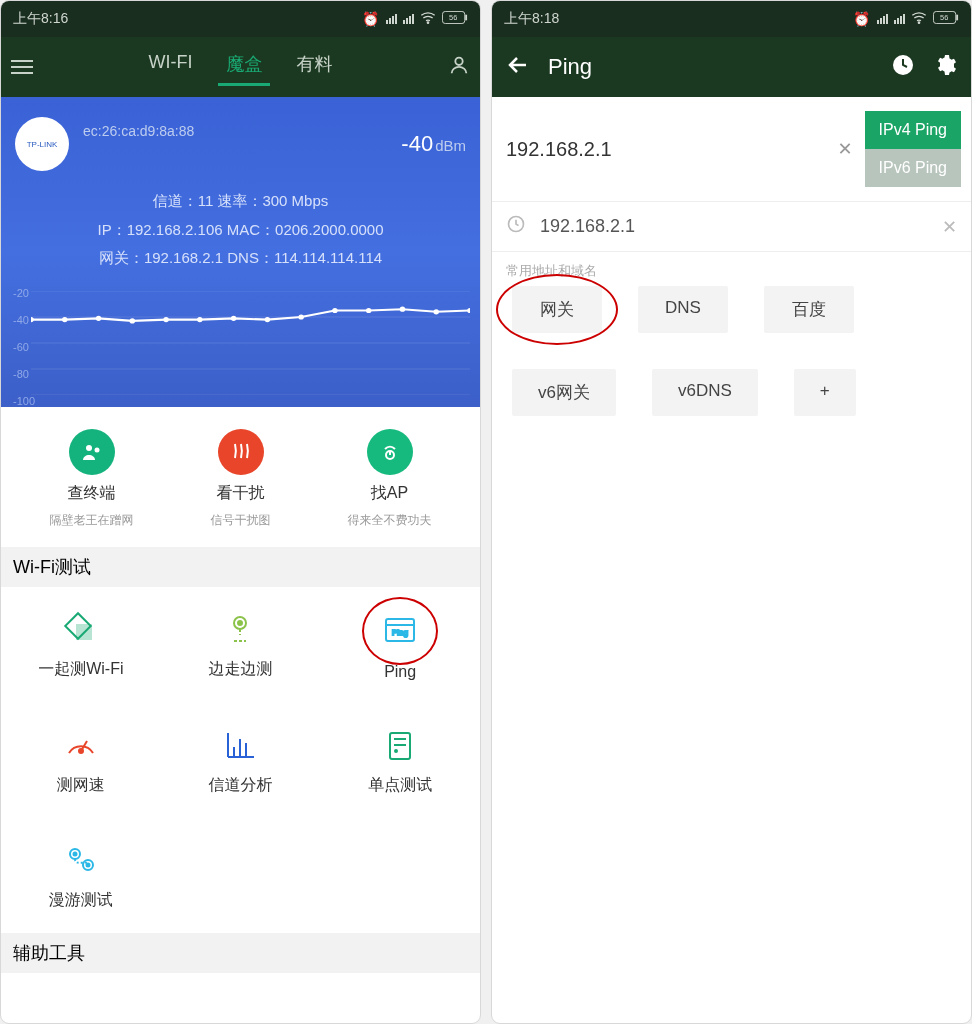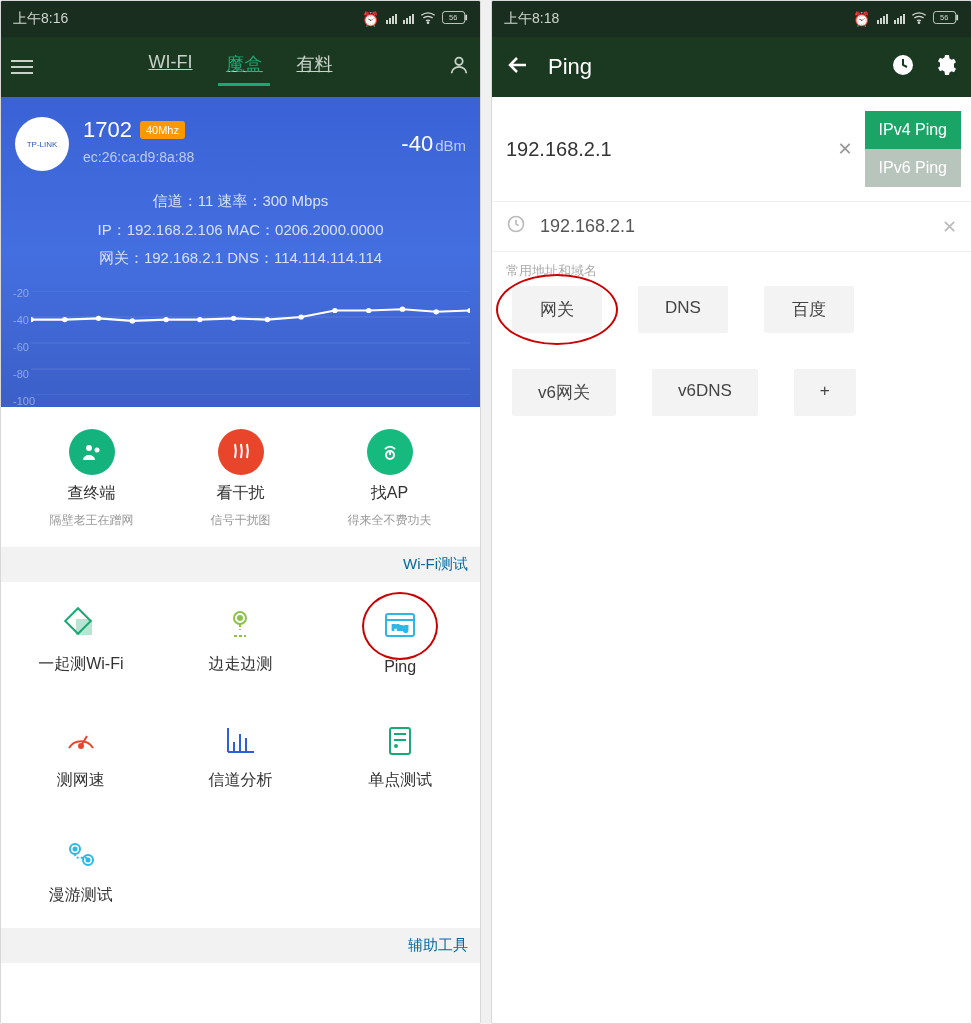--- a/index.html
+++ b/index.html
@@ -1,27 +1,27 @@
 <!DOCTYPE html>
 <html><head>
 <meta charset="utf-8">
 <style>
   * { margin: 0; padding: 0; box-sizing: border-box; font-family: "Helvetica Neue", Arial, "PingFang SC", sans-serif; }
   body { background: #f0f0f0; width: 972px; height: 1024px; display: flex; gap: 10px; padding: 0; }
-  .phone { flex: 1; background: #fff; overflow: hidden; display: flex; flex-direction: column; border: 1px solid #d8d8d8; border-radius: 2px; }
+  .phone { flex: 1; background: #fff; overflow: hidden; display: flex; flex-direction: column; border: 1px solid #d8d8d8; border-radius: 9px; }
 
   
   .statusbar { background: #1a2e1f; color: #cfd6cf; height: 36px; display: flex; align-items: center; justify-content: space-between; padding: 0 12px; font-size: 14px; }
   .status-right { display: flex; align-items: center; gap: 6px; }
   .sig { display: inline-flex; align-items: flex-end; gap: 1px; }
   .sig span { width: 2px; background: #cfd6cf; }
   .sig span:nth-child(1){height:4px}.sig span:nth-child(2){height:6px}.sig span:nth-child(3){height:8px}.sig span:nth-child(4){height:10px}
 
   
-  .topnav { background: #1b3921; height: 60px; display: flex; align-items: center; padding: 0 10px; color: #c7d2c8; text-decoration: underline; }
+  .topnav { background: #1b3921; height: 60px; display: flex; align-items: center; padding: 0 10px; color: #c7d2c8; }
   .hb { display:flex; flex-direction:column; gap:4px; width:22px;}
   .hb span{height:2px;background:#c7d2c8;}
   .tabs { flex:1; display:flex; justify-content:center; gap:34px; font-size:18px; }
   .tab { position:relative; padding-bottom:6px; }
   .tab.active { color:#19a974; }
   .tab.active::after{content:"";position:absolute;left:-8px;right:-8px;bottom:-4px;height:3px;background:#19a974;}
   .person-ico svg{width:22px;height:22px;}
 
   .hero { background: linear-gradient(#3a62d6,#446fe0 50%,#3c5fc8); color:#e8eefc; padding-bottom:0; }
   .hero-top { display:flex; align-items:flex-start; padding:20px 14px 10px 14px; gap:14px;}
@@ -39,21 +39,21 @@
   .plot { position:absolute; left:30px; right:10px; top:4px; bottom:12px; }
   .plot svg{width:100%;height:100%;}
 
   .toolgrid { display:grid; grid-template-columns:repeat(3,1fr); text-align:center; padding:22px 16px 18px; background:#fff;}
   .tool { display:flex; flex-direction:column; align-items:center; gap:8px;}
   .tool .ic { width:46px;height:46px;border-radius:50%;display:flex;align-items:center;justify-content:center;}
   .tool .ic svg{width:24px;height:24px;}
   .tool .lbl{font-size:16px;color:#333;}
   .tool .sub{font-size:12px;color:#999;}
 
-  .section-h { background:#f2f2f2; color:#0369a1; font-size:15px; padding:8px 12px;text-align:right;}
+  .section-h { background:#f2f2f2; color:#000000; font-size:18px; padding:8px 12px;}
   .testgrid { display:grid; grid-template-columns:repeat(3,1fr); background:#fff;}
   .test { display:flex;flex-direction:column;align-items:center;gap:10px;padding:22px 0;}
   .test svg{width:40px;height:40px;}
   .test .lbl{font-size:16px;color:#333;}
   .ring { position:relative;}
   .ring::before{content:"";position:absolute;left:-18px;right:-18px;top:-12px;bottom:-12px;border:2px solid #cc0000;border-radius:50%;}
 
   
   .topnav2 { background:#1b3921; height:60px; display:flex; align-items:center; padding:0 14px; color:#fff; gap:18px;}
   .topnav2 .title{font-size:22px;}
@@ -133,24 +133,20 @@
           <circle cx="12" cy="8" r="4"></circle>
           <path d="M4 21c0-4 4-7 8-7s8 3 8 7"></path>
         </svg>
     </div>
   </div>
 
   <div class="hero">
     <div class="hero-top">
       <div class="logo">TP-LINK</div>
       <div class="ssid-block">
-        <div class="ssid-line">
-          <span class="ssid">1702</span>
-          <span class="badge">40Mhz</span>
-        </div>
         <div class="mac">ec:26:ca:d9:8a:88</div>
       </div>
       <div class="rssi">
         <span>-40</span><span class="unit">dBm</span>
       </div>
     </div>
     <div class="hero-info">
       <div>信道：11  速率：300 Mbps</div>
       <div>IP：192.168.2.106  MAC：0206.2000.0000</div>
       <div>网关：192.168.2.1  DNS：114.114.114.114</div>

